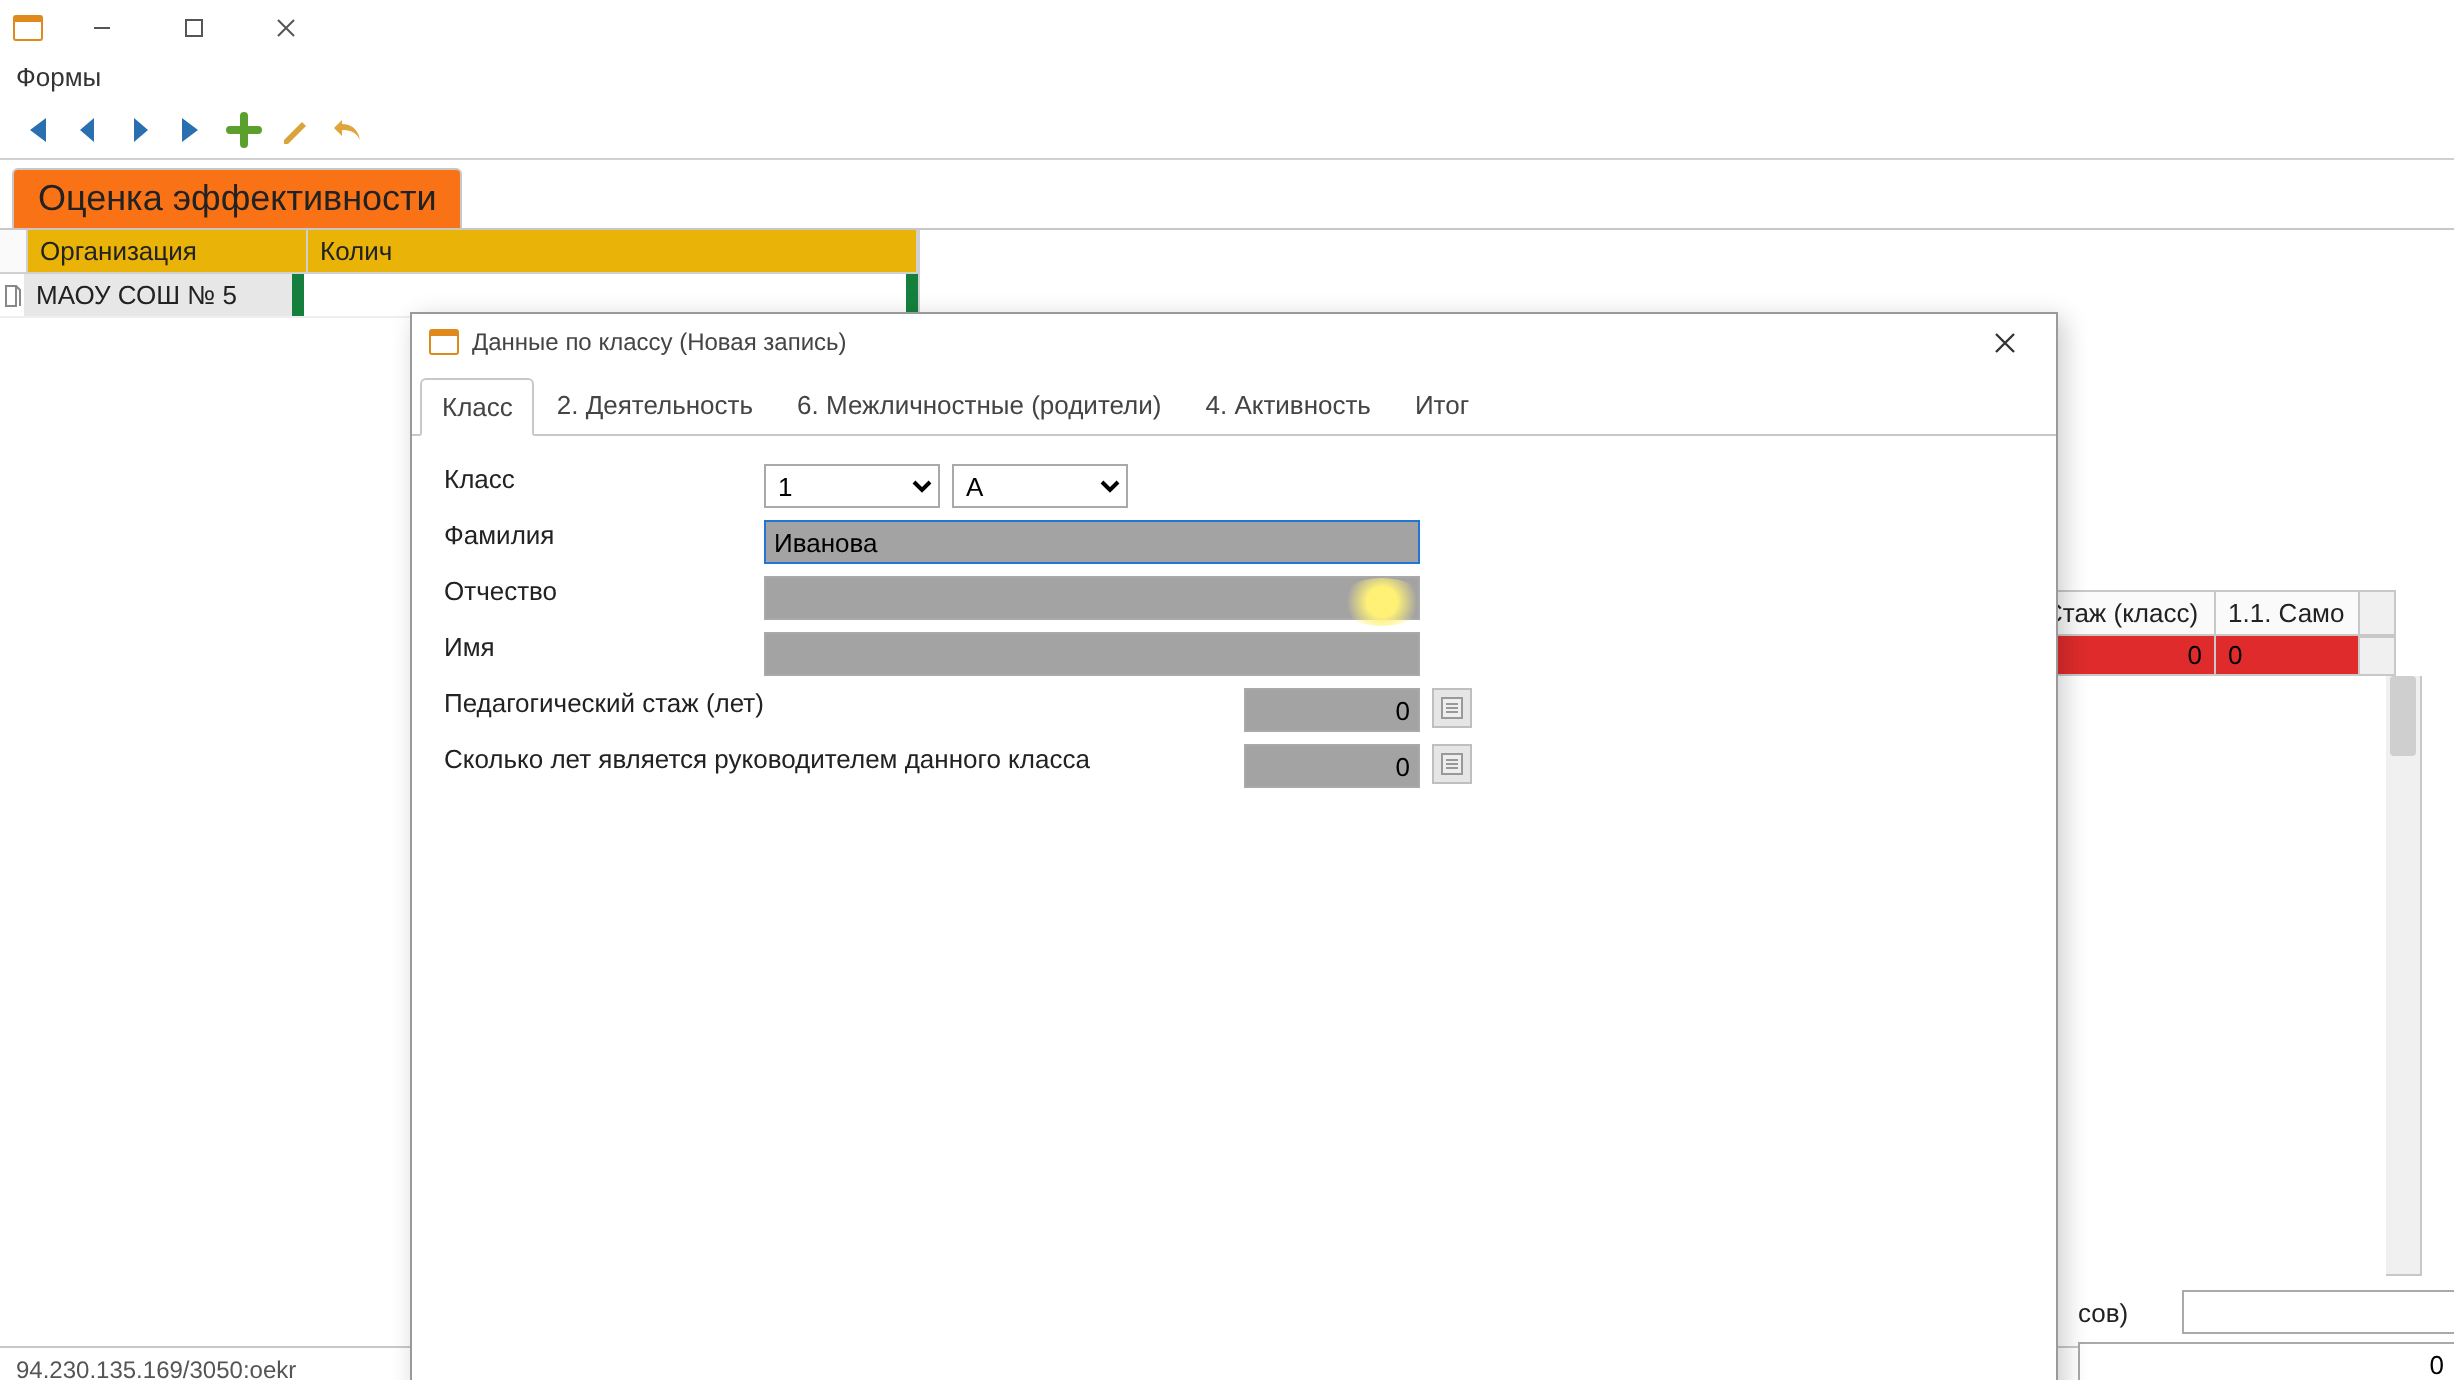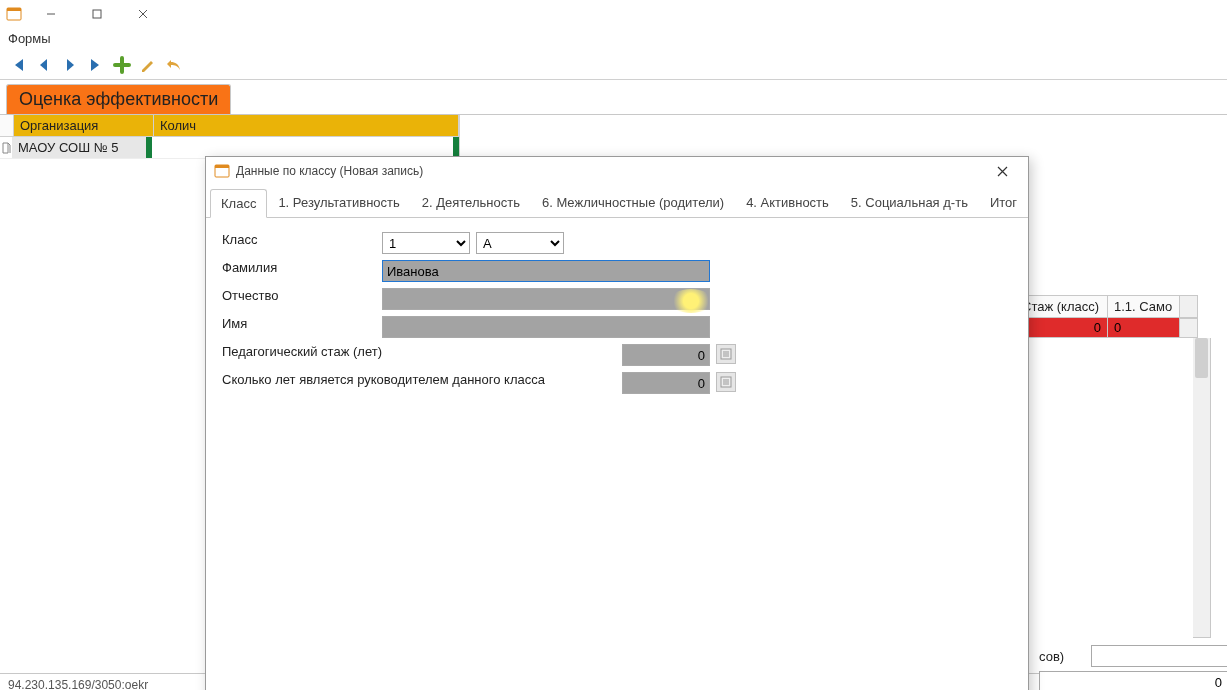--- a/index.html
+++ b/index.html
@@ -205,25 +205,23 @@
           </svg></span>
       <span class="mtxt">Данные по классу (Новая запись)</span>
       <div class="mclose">
           <svg width="11" height="11" viewBox="0 0 11 11">
             <path d="M1 1l9 9M10 1l-9 9" stroke="currentColor" stroke-width="1.2"></path>
           </svg>
         </div>
     </div>
     <div class="mtabs">
       <div class="mtab active">Класс</div>
-      <div class="mtab">1. Результативность</div>
       <div class="mtab">2. Деятельность</div>
       <div class="mtab">6. Межличностные (родители)</div>
       <div class="mtab">4. Активность</div>
-      <div class="mtab">5. Социальная д-ть</div>
       <div class="mtab">Итог</div>
     </div>
     <div class="mbody">
       <div class="frow">
         <div class="flabel">Класс</div>
         <select class="sel" style="width:88px"><option>1</option></select>
         <div style="width:6px"></div>
         <select class="sel" style="width:88px"><option>А</option></select>
       </div>
       <div class="frow">

